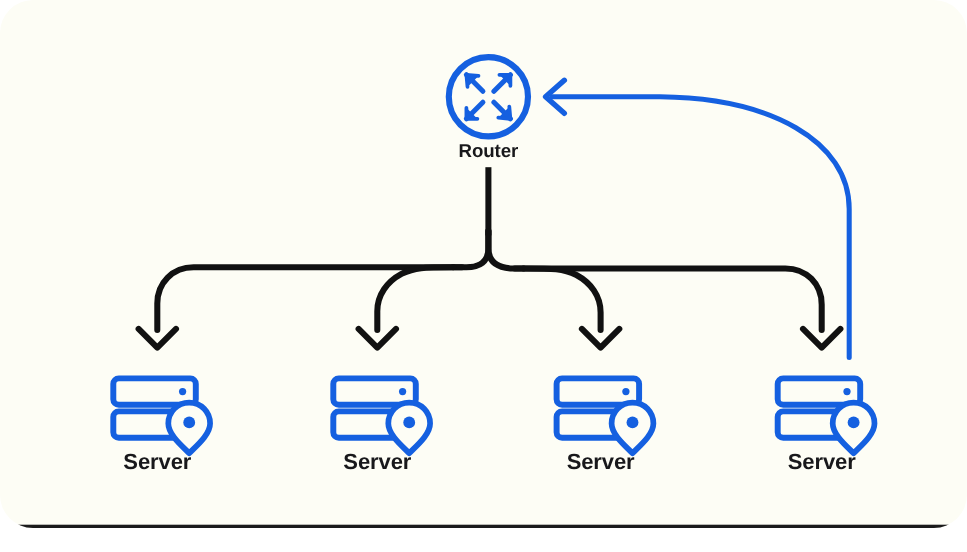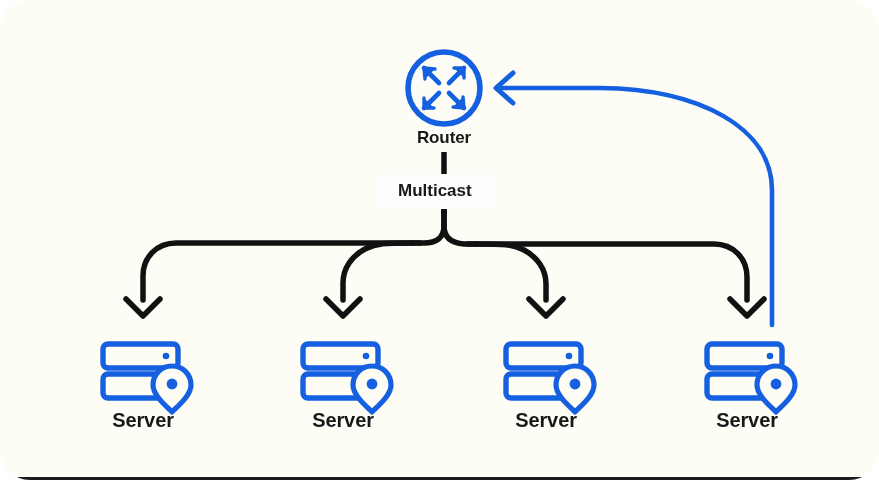--- a/index.html
+++ b/index.html
@@ -187,21 +187,20 @@
         <circle cx="23" cy="-16" r="3.3" fill="#1560E0"></circle>
         <path d="M 30 2 L -35 2 A 5 5 0 0 0 -40 7 L -40 21 A 5 5 0 0 0 -35 26 L 25 26" fill="none" stroke="#1560E0" stroke-width="5.4" stroke-linecap="round" stroke-linejoin="round"></path>
         <path d="M 29 -6 C 18 -6 10 2.5 10 13 C 10 23 22 33 29 40 C 36 33 48 23 48 13 C 48 2.5 40 -6 29 -6 Z" fill="#fdfdf5" stroke="#1560E0" stroke-width="5.2" stroke-linejoin="round"></path>
         <circle cx="29" cy="12" r="5.4" fill="#1560E0"></circle>
       </g>
     </g>
   </svg>
 
   <div class="node-label router-label" style="left:364px; top:128px;">Router</div>
 
-  <div class="edge-label" style="left:374px; top:174px;">Multicast</div>
 
   <div class="node-label server-label" style="left:63px; top:410px;">Server</div>
 
   <div class="node-label server-label" style="left:263px; top:410px;">Server</div>
 
   <div class="node-label server-label" style="left:466px; top:410px;">Server</div>
 
   <div class="node-label server-label" style="left:667px; top:410px;">Server</div>
 
   <div class="bottom-rule"></div>

